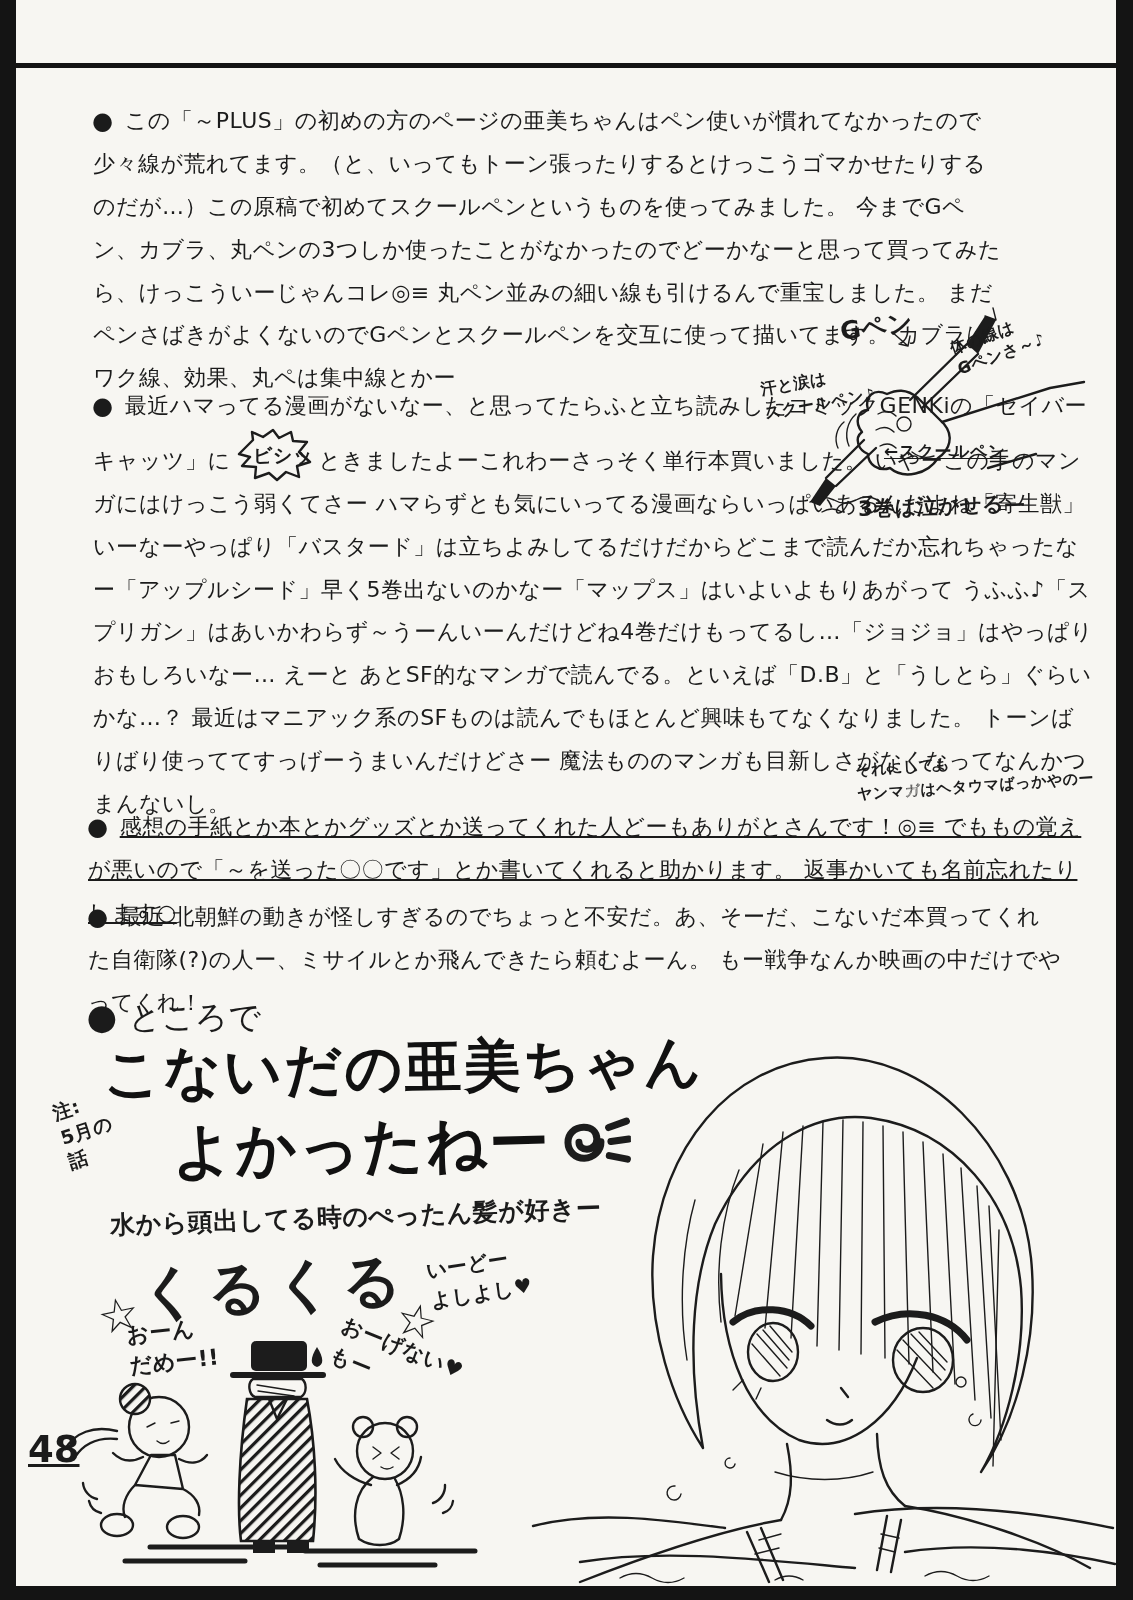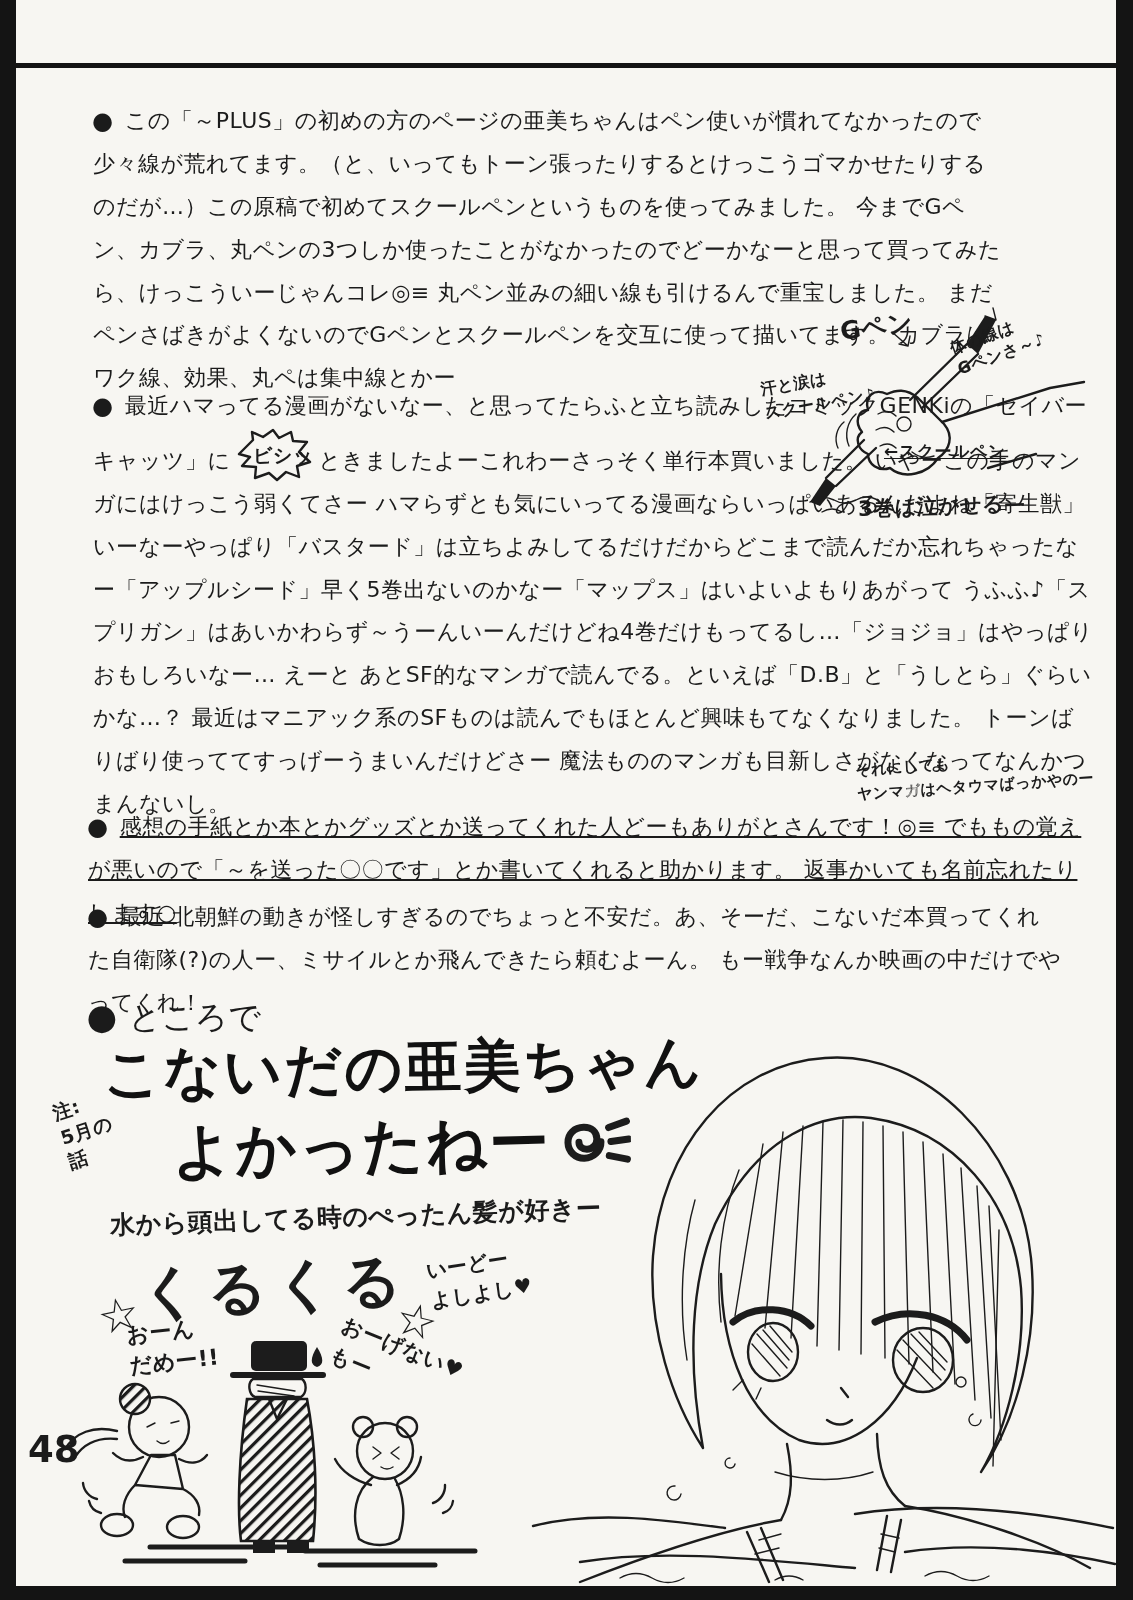--- a/index.html
+++ b/index.html
@@ -18,21 +18,21 @@
   .para{position:absolute;font-size:22px;line-height:1.95;font-weight:500;}
   .marker{display:inline-block;margin-right:12px;transform:scale(1.1);}
   .pre{white-space:pre-line;}
 
   .label{position:absolute;font-weight:600;}
   .headline{position:absolute;font-weight:900;letter-spacing:2px;color:#111;}
   .big1{font-size:57px;transform:rotate(-1.2deg);}
   .big2{font-size:60px;transform:rotate(-1.5deg);display:flex;align-items:center;gap:10px;}
   .kuru{font-size:58px;font-weight:900;letter-spacing:8px;transform:rotate(-3deg);}
   .star{position:absolute;font-size:46px;font-weight:700;}
-  .pagenum{position:absolute;left:28px;top:1428px;font-size:37px;font-weight:600;}
+  .pagenum{position:absolute;left:28px;top:1428px;font-size:37px;font-weight:600;text-decoration:underline;}
 
   .sketch{position:absolute;}
   .s{fill:none;stroke:#1c1c1c;stroke-width:2.4;stroke-linecap:round;stroke-linejoin:round;}
   .sw{stroke-width:1.4;}
   .sb{stroke-width:7;}
   .ink{fill:#1c1c1c;stroke:none;}
 
   .burst{display:inline-block;vertical-align:-14px;margin:0 6px;}
   .burst text{font-size:19px;font-weight:700;fill:#1b1b1b;}
   svg text{font-family:"DejaVu Sans",sans-serif;}

